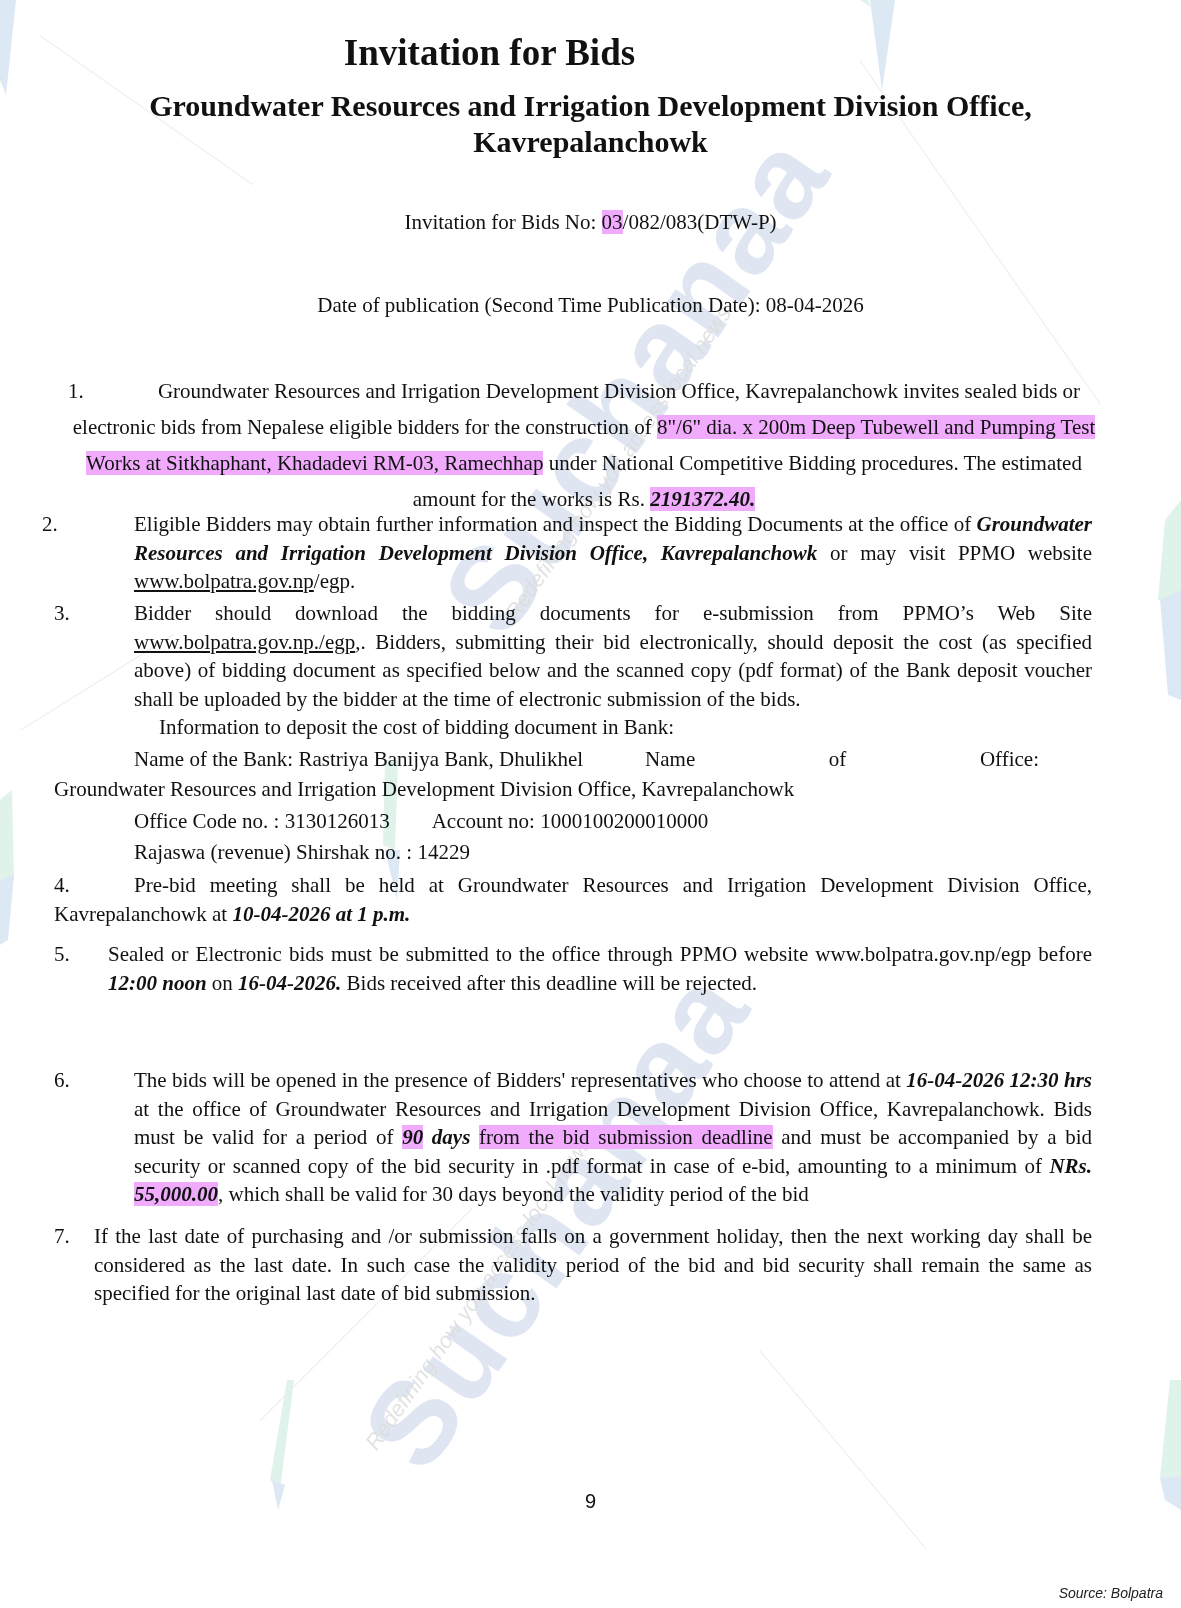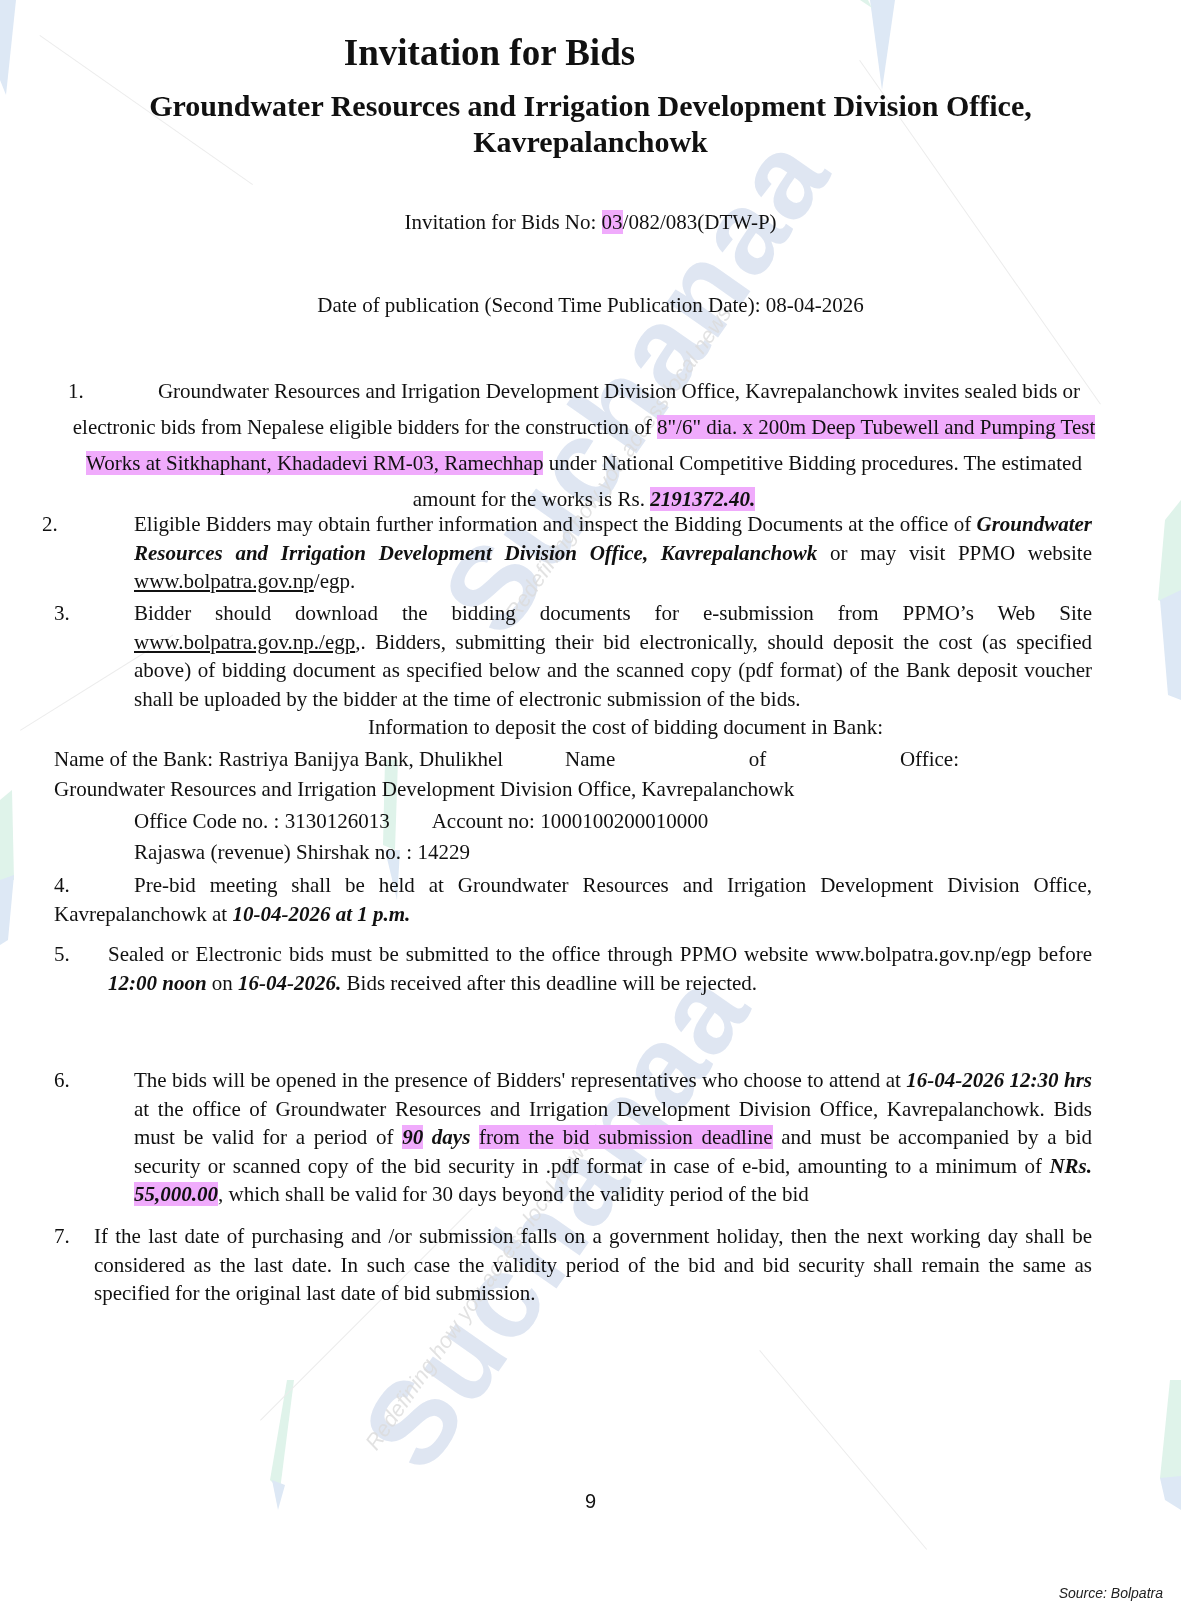--- a/index.html
+++ b/index.html
@@ -91,22 +91,22 @@
   </div>
 
   <div class="item" style="top:510px;left:42px;width:1050px;">
     <span class="num">2.</span>
     <div class="body" style="margin-left:92px;"><span>Eligible Bidders may obtain further information and inspect the Bidding Documents at the office of </span><span class="bi">Groundwater Resources and Irrigation Development Division Office, Kavrepalanchowk</span><span> or may visit PPMO website </span><span class="u">www.bolpatra.gov.np</span><span>/egp.</span></div>
   </div>
 
   <div class="item" style="top:599px;left:54px;width:1038px;">
     <span class="num">3.</span>
     <div class="body" style="margin-left:80px;"><span>Bidder should download the bidding documents for e-submission from PPMO’s Web Site </span><span class="u">www.bolpatra.gov.np./egp</span><span>,. Bidders, submitting their bid electronically, should deposit the cost (as specified above) of bidding document as specified below and the scanned copy (pdf format) of the Bank deposit voucher shall be uploaded by the bidder at the time of electronic submission of the bids.</span></div>
-    <div style="margin-left:105px;text-align:center;">Information to deposit the cost of bidding document in Bank:</div>
-    <div style="margin-top:3px;display:flex;width:905px;">
+    <div style="margin-left:105px;">Information to deposit the cost of bidding document in Bank:</div>
+    <div style="margin-left:80px;margin-top:3px;display:flex;width:905px;">
       <span style="flex:0 0 auto;">Name of the Bank: Rastriya Banijya Bank, Dhulikhel</span>
       <span style="flex:1;display:flex;justify-content:space-between;padding-left:62px;gap:24px;">
         <span>Name</span>
         <span>of</span>
         <span>Office:</span>
       </span>
     </div>
     <div style="margin-left:0;margin-top:2px;">Groundwater Resources and Irrigation Development Division Office, Kavrepalanchowk</div>
     <div style="margin-left:80px;margin-top:3px;">
       <span>Office Code no. : 3130126013</span><span style="display:inline-block;width:42px;"></span><span>Account no: 1000100200010000</span>

